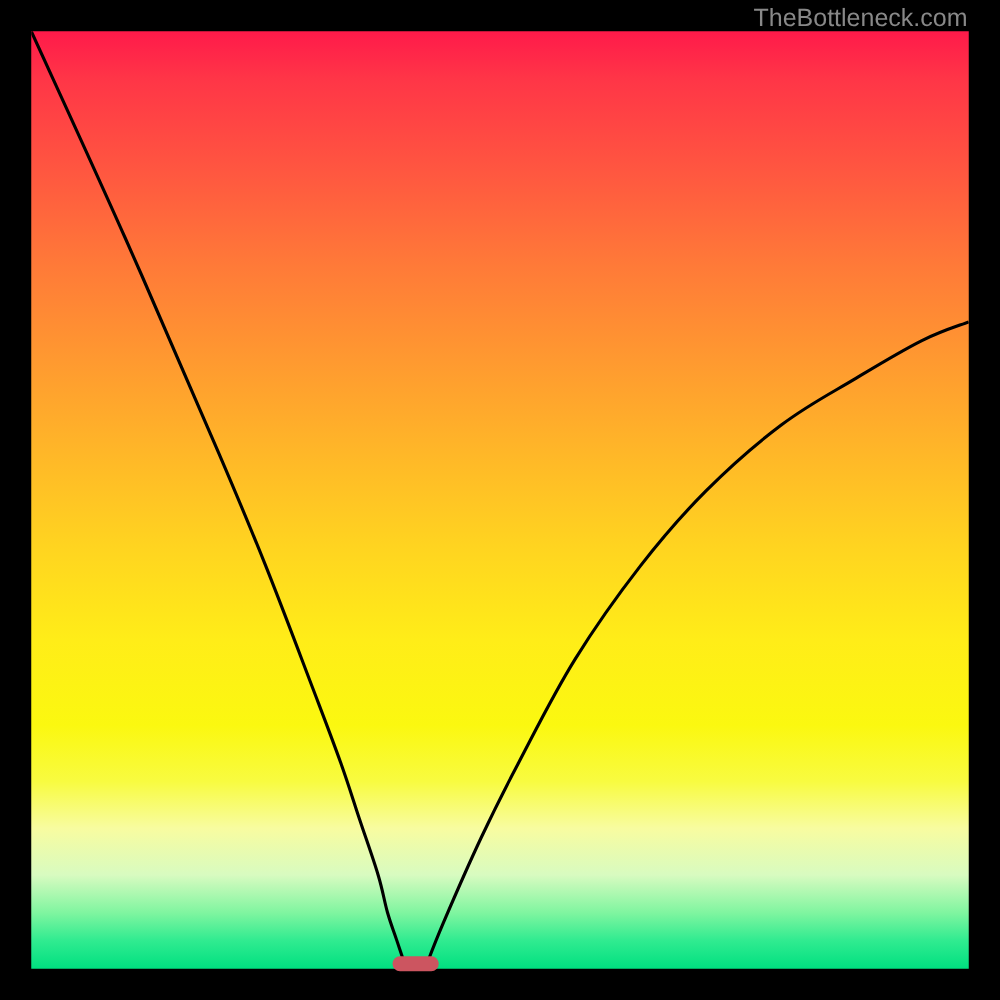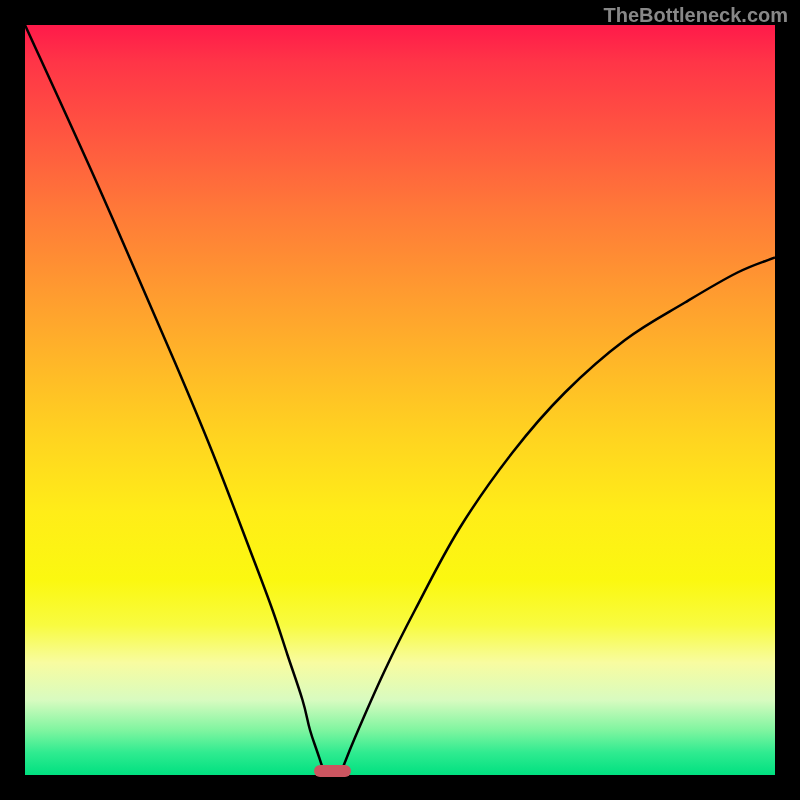--- a/index.html
+++ b/index.html
@@ -31,24 +31,24 @@
       #f8fca0 85%,
       #d8fbc0 90%,
       #80f5a0 94%,
       #30eb90 97%,
       #00e080 100%
     );
   }
   .watermark {
     position: absolute;
     top: 4px;
-    right: 12px;
+    right: 26px;
     color: #888;
     font-size: 20px;
-    font-weight: 700;
+    font-weight: 400;
     z-index: 10;
   }
   svg.curves {
     position: absolute;
     left: 0;
     top: 0;
     width: 750px;
     height: 750px;
   }
   .marker {

